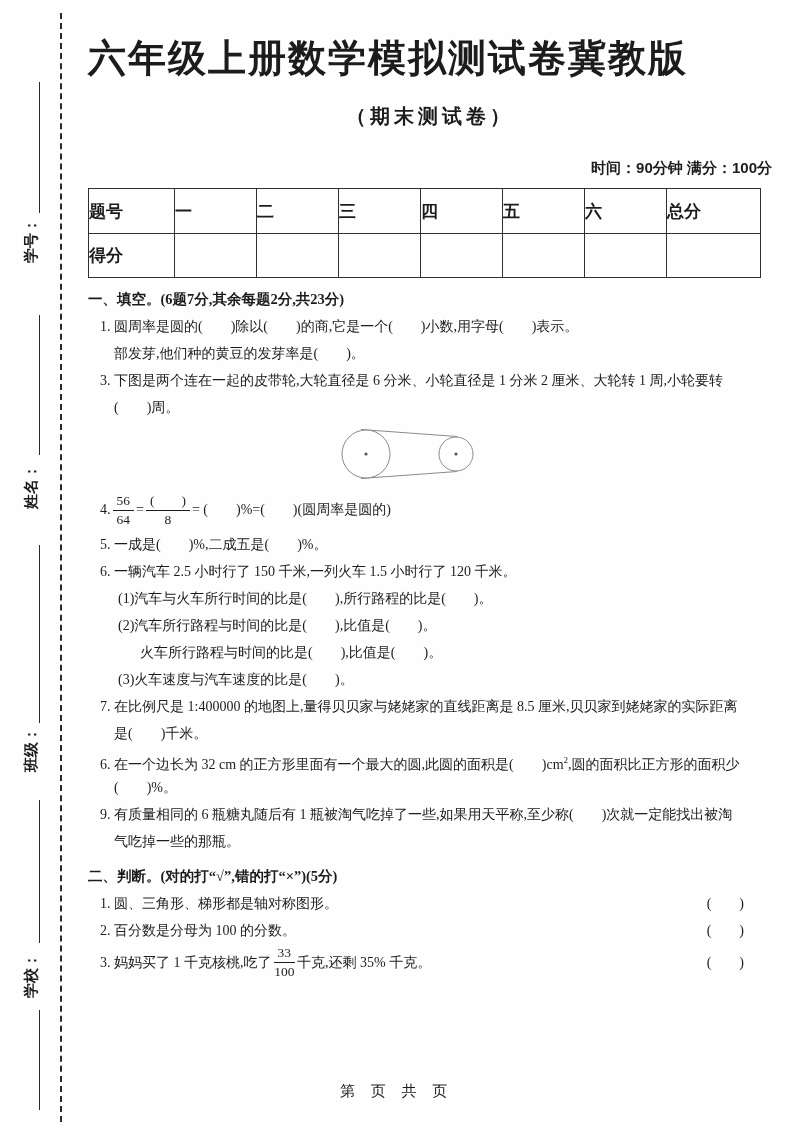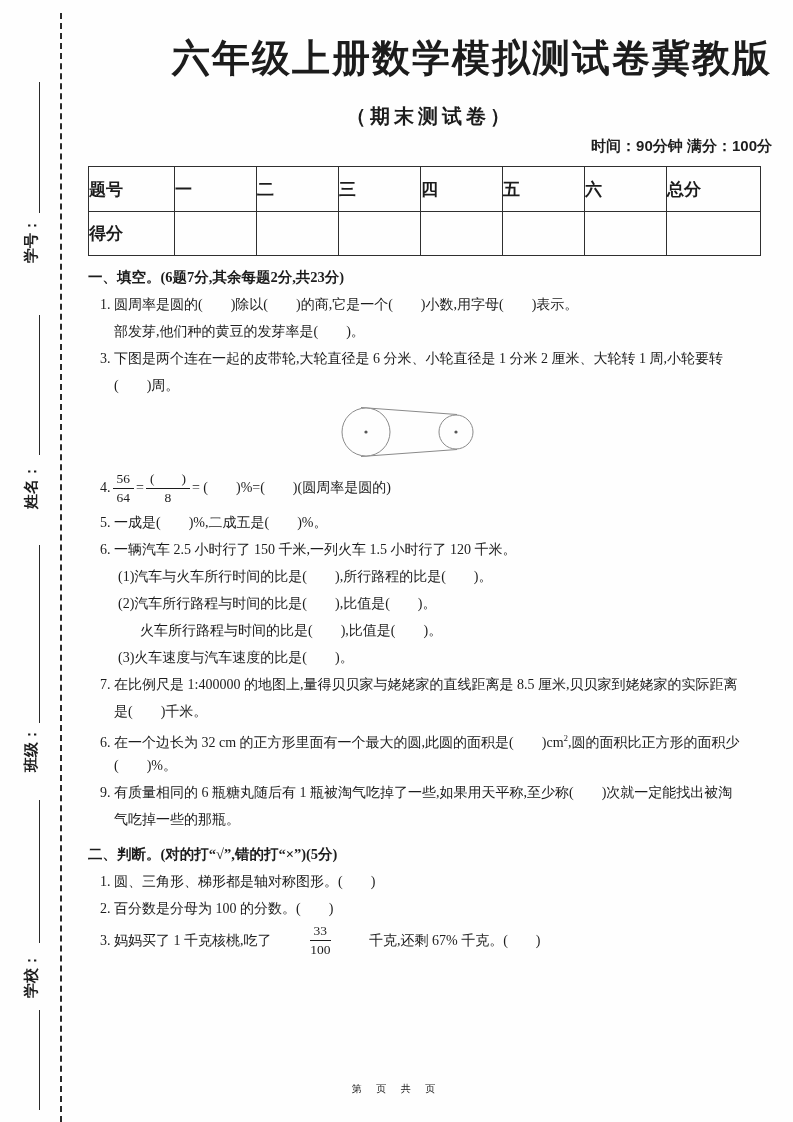--- a/index.html
+++ b/index.html
@@ -19,27 +19,27 @@
   .fl4 { top:800px; height:143px; }
   .fl5 { top:1010px;height:100px; }
   .margin-label { position:absolute; left:22px; width:36px; height:36px;
     font-size:15px; font-weight:bold; white-space:nowrap;
     transform:rotate(-90deg); transform-origin:center;
     font-family:"Liberation Sans","DejaVu Sans",sans-serif; }
   .ml1 { top:227px; } .ml2 { top:473px; } .ml3 { top:736px; } .ml4 { top:962px; }
 
   
   .content { position:absolute; left:88px; top:0; width:684px; }
-  .title { margin-top:34px; text-align:right; font-size:38px; font-weight:bold;
+  .title { margin-top:34px; text-align:left; font-size:38px; font-weight:bold;
     letter-spacing:2px; line-height:48px;
     font-family:"Liberation Sans","DejaVu Sans",sans-serif; }
   .subtitle { margin-top:14px; text-align:center; font-size:20px; font-weight:bold;
     letter-spacing:4px; line-height:40px;
     font-family:"Liberation Sans","DejaVu Sans",sans-serif; }
-  .info { text-align:right; font-size:15px; font-weight:bold;
+  .info { margin-top:22px; text-align:right; font-size:15px; font-weight:bold;
     line-height:20px; font-family:"Liberation Sans","DejaVu Sans",sans-serif; }
 
   table.score { margin-top:10px; width:672px; border-collapse:collapse;
     table-layout:fixed; }
   table.score td { border:1.5px solid #2f2f2f; 
     font-size:17px; font-weight:bold; height:45px; }
   table.score tr.blank td { height:44px; }
 
   .line { position:relative; font-size:14px; line-height:27px; height:27px;
     white-space:nowrap; }
@@ -53,28 +53,28 @@
   .diagram-wrap { height:68px; padding-left:242px; }
   .diagram-wrap svg { display:block; }
 
   .fracline { display:flex; align-items:center; height:42px; font-size:14px;
     white-space:nowrap; }
   .frac { display:inline-block; text-align:center; vertical-align:middle;
     margin:0 2px; font-size:13.5px; line-height:16px; }
   .frac .num { display:block; border-bottom:1.2px solid #1c1c1c; padding:0 4px 1px; }
   .frac .den { display:block; padding-top:1px; }
 
-  .judge { display:flex; align-items:center;
+  .judge { display:flex; justify-content:space-between; align-items:center;
     padding-right:28px; }
   .judge.tall { height:36px; }
-  .judge-left { display:flex; align-items:center; white-space:nowrap;gap:36px; }
+  .judge-left { display:flex; align-items:center; white-space:nowrap; }
   sup { font-size:9px; vertical-align:super; }
 
   .footer { position:absolute; left:0; right:0; top:1082px; text-align:center;
-    font-size:10px; letter-spacing:6px; }
+    font-size:15px; letter-spacing:6px; }
 </style>
 </head>
 <body>
 
 <div class="sheet">
 
   <div class="seal-dash"></div>
   <div class="fill-line fl1"></div>
   <div class="fill-line fl2"></div>
   <div class="fill-line fl3"></div>
@@ -181,21 +181,21 @@
       <span>2. 百分数是分母为 100 的分数。</span>
       <span>(　　)</span>
     </div>
     <div class="line ind1 judge tall">
       <span class="judge-left">
         <span>3. 妈妈买了 1 千克核桃,吃了</span>
         <span class="frac">
           <span class="num">33</span>
           <span class="den">100</span>
         </span>
-        <span>千克,还剩 67% 千克。</span>
+        <span>千克,还剩 35% 千克。</span>
       </span>
       <span>(　　)</span>
     </div>
 
   </div>
 
   <div class="footer">第 页 共 页</div>
 </div>
 
 </body></html>

